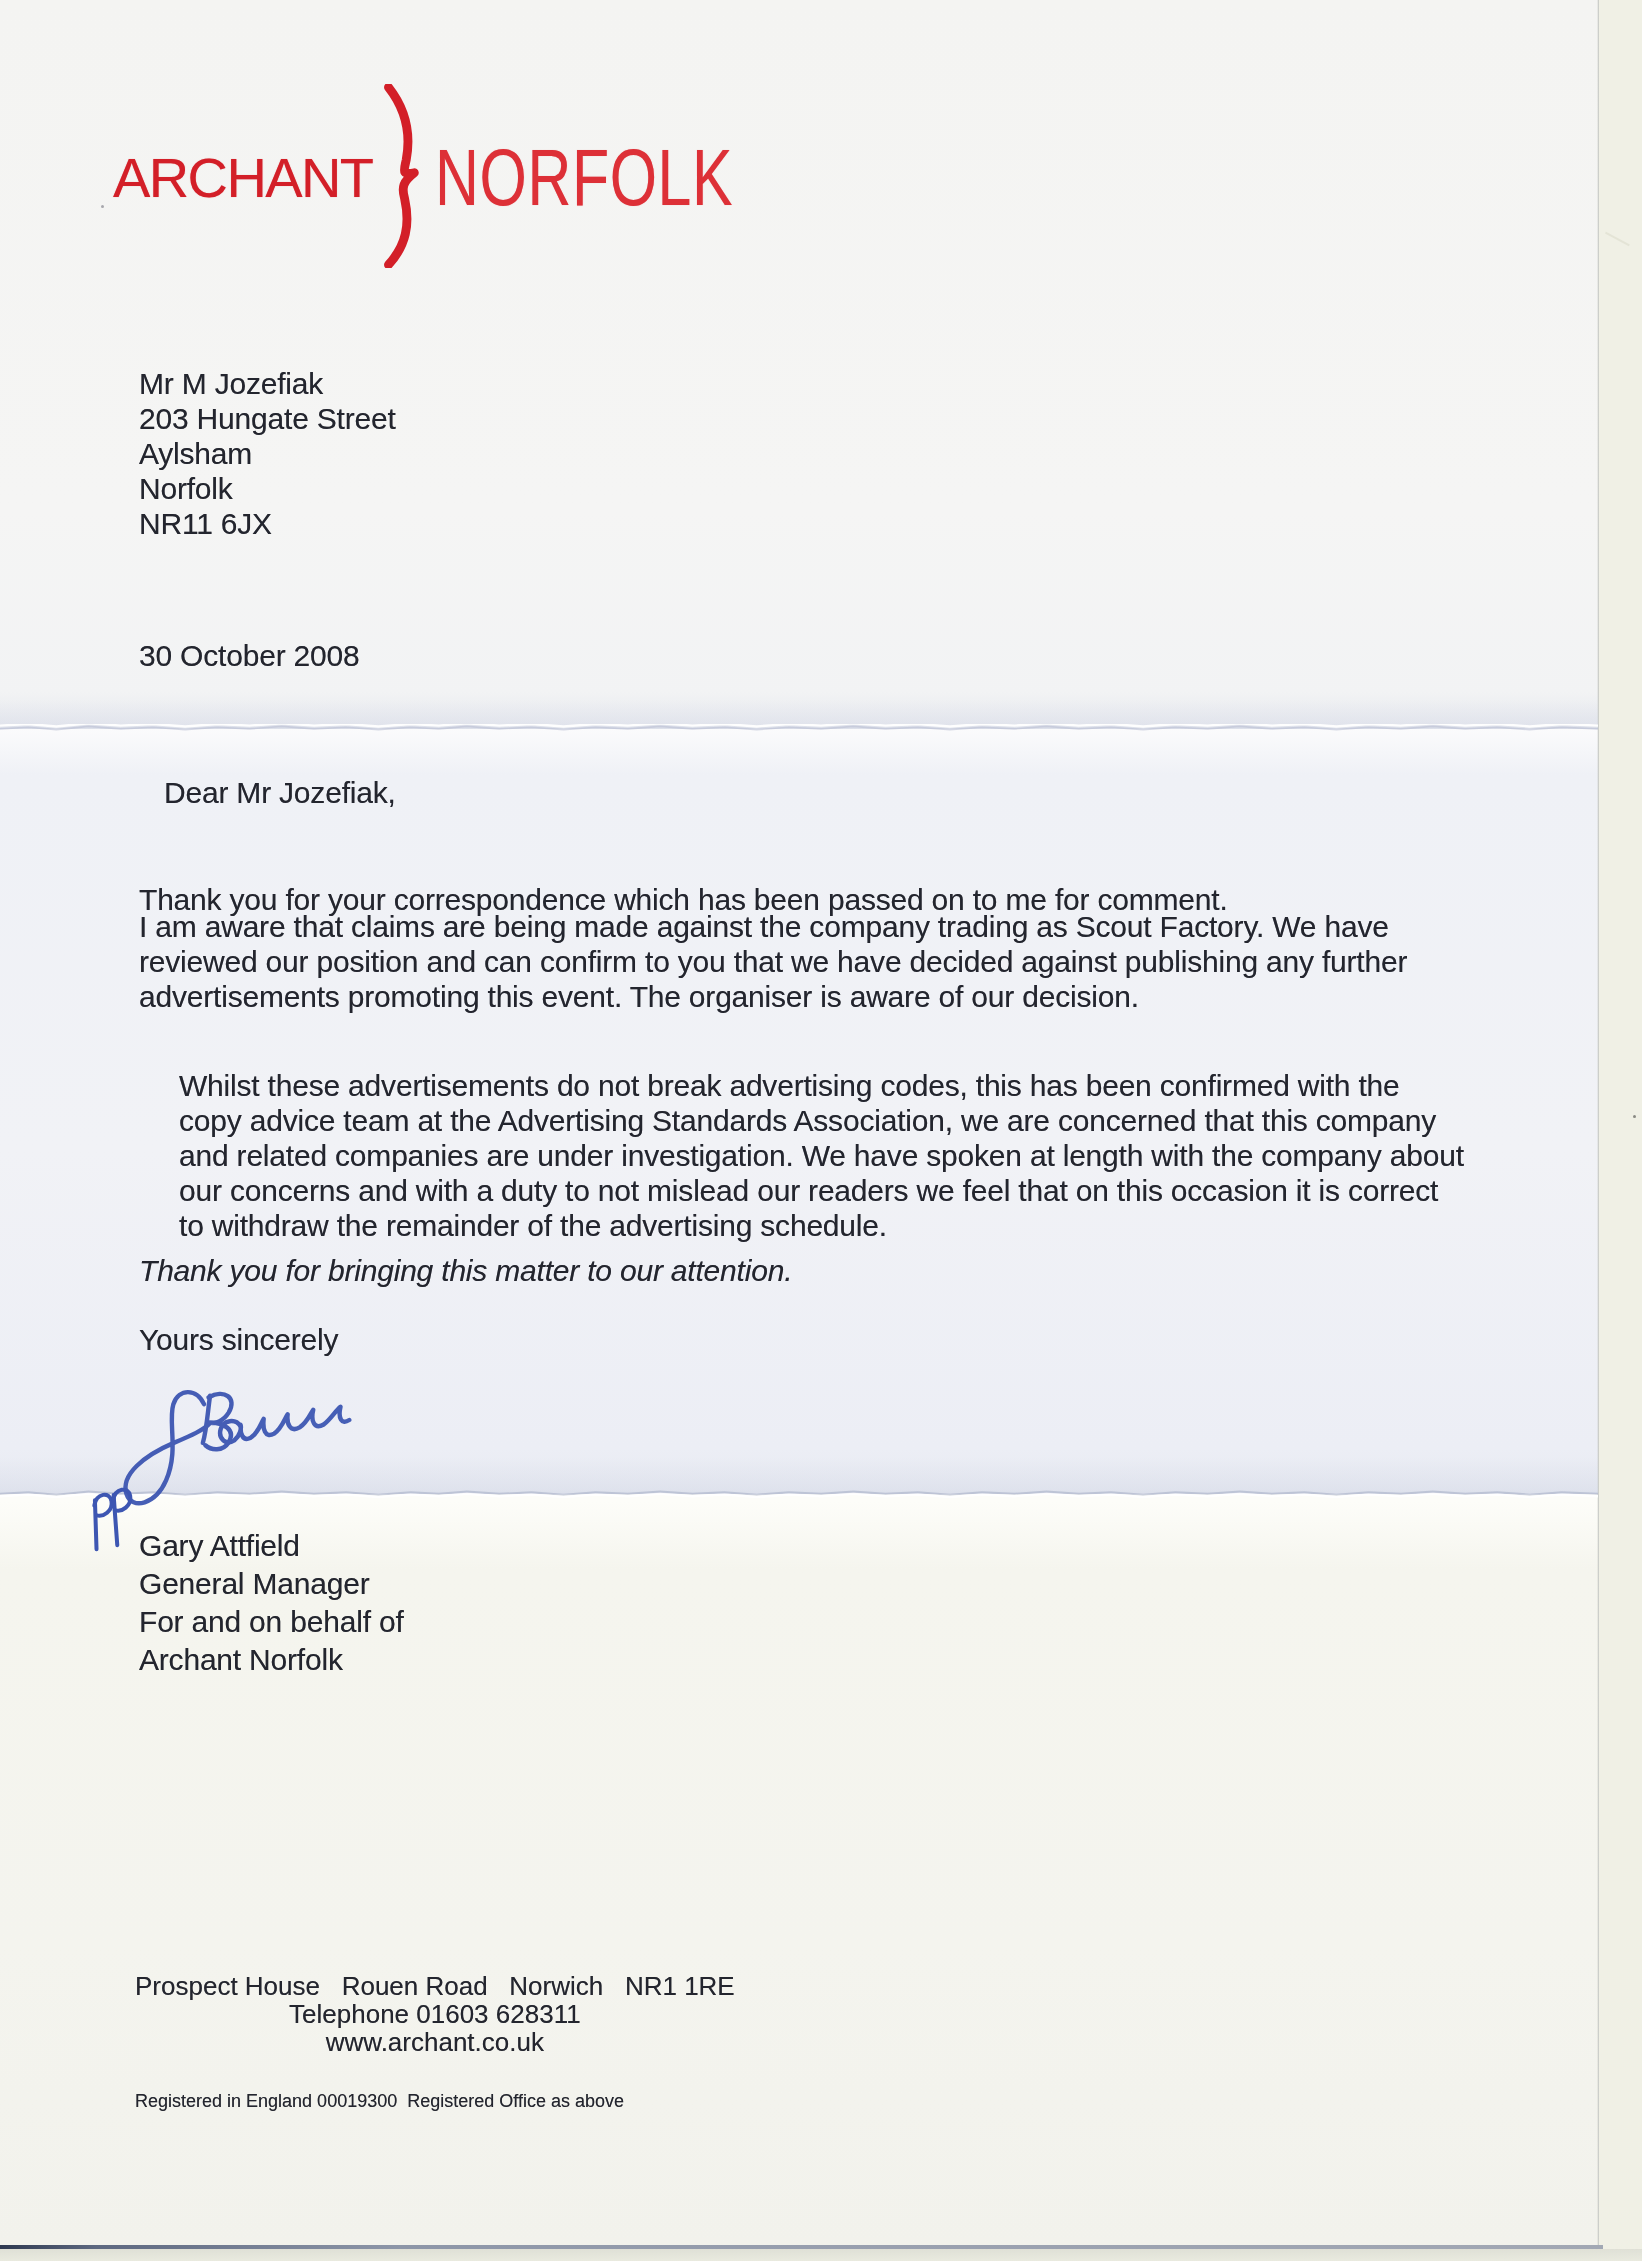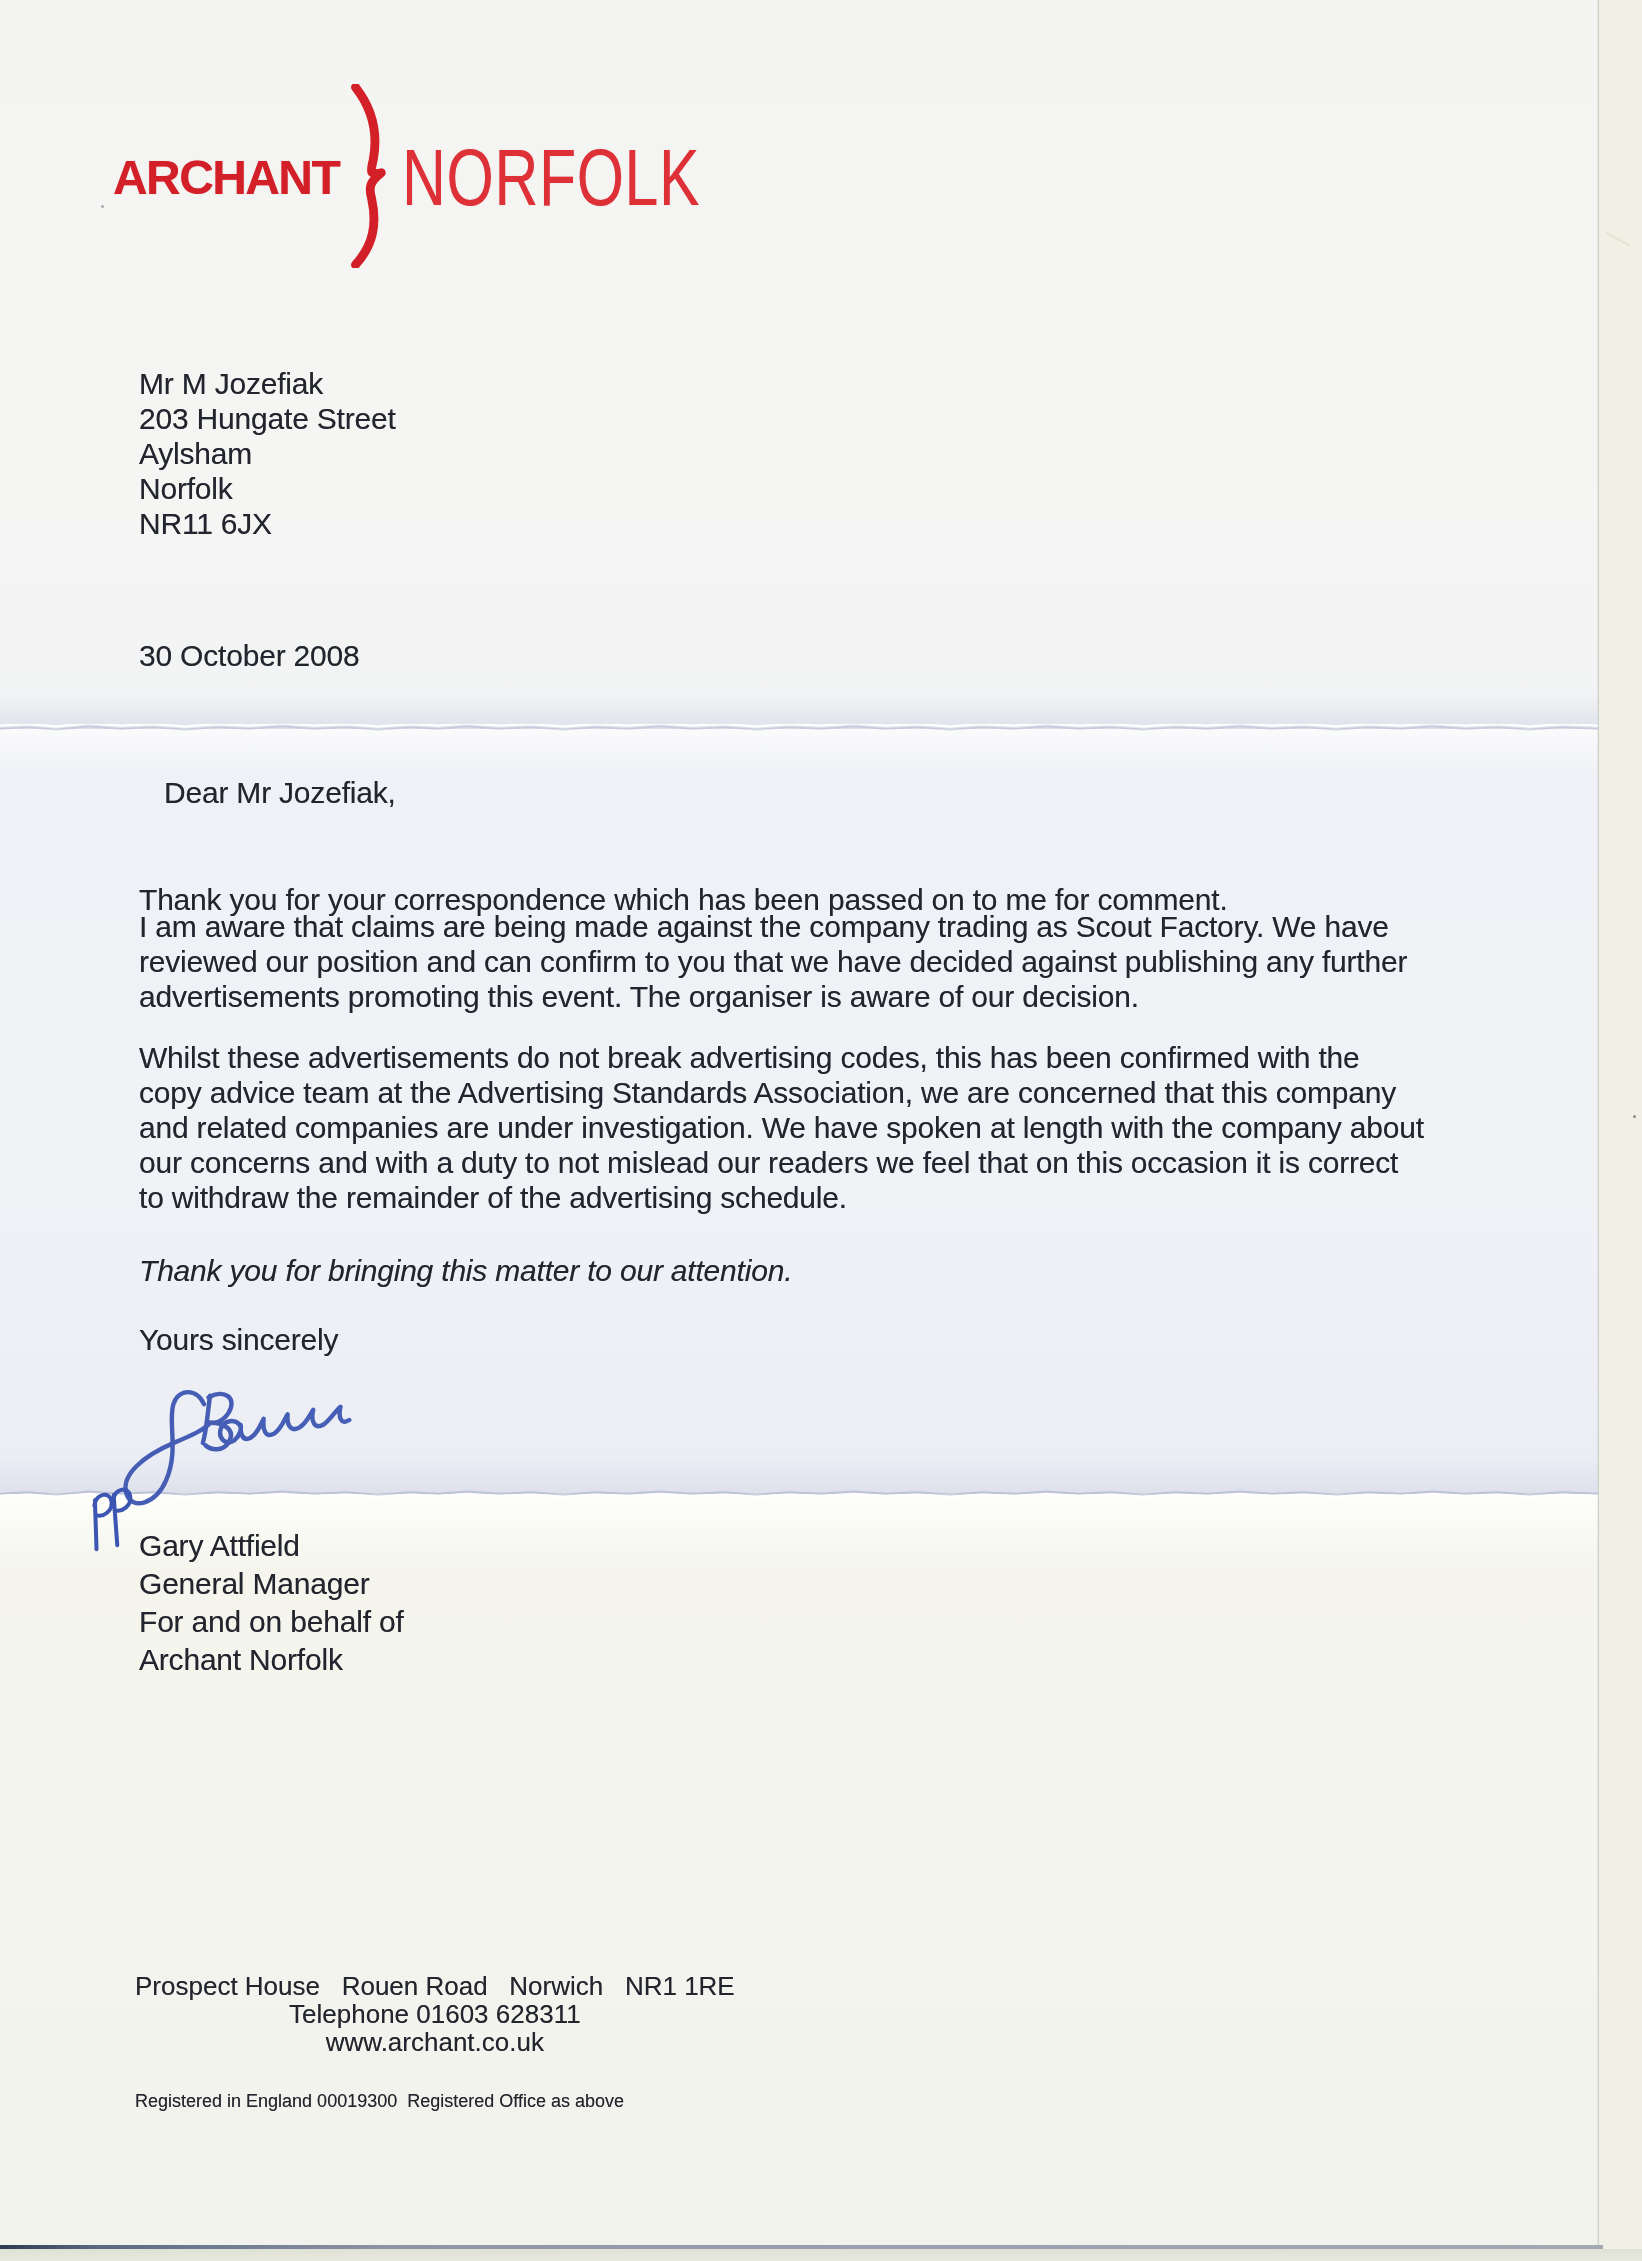--- a/index.html
+++ b/index.html
@@ -46,22 +46,22 @@
     background: linear-gradient(180deg, rgba(203,208,224,0) 0%, rgba(203,208,224,0.28) 86%, rgba(203,208,224,0.42) 100%);
   }
 
   
   .logo {
     position: absolute; left: 113px; top: 84px; height: 187px;
     display: flex; align-items: center;
   }
   .logo .brand {
     color: var(--accent-red);
-    font-weight: bold;
-    font-size: 48px;
+    font-weight: normal;
+    font-size: 56px;
     letter-spacing: -1.6px;
     text-shadow: 0 0 0.8px rgba(211,31,40,0.55);
   }
   .logo .brace { margin-left: 9.7px; margin-right: 11.3px; }
   .logo .region {
     color: var(--accent-red-light);
     font-weight: 400;
     font-size: 80px;
     letter-spacing: 0.8px;
     transform: scaleX(0.76);
@@ -77,21 +77,21 @@
     line-height: 35px;
     letter-spacing: -0.2px;
     white-space: pre-line;
     text-shadow: 0 0 0.6px rgba(35,37,46,0.5);
   }
   .recipient { top: 366px; line-height: 35px; }
   .date-line { top: 638px; }
   .salutation { top: 775px; margin-left: 25px; }
   .para-1 { top: 842px; margin-top: 40px; }
   .para-2 { top: 909px; }
-  .para-3 { top: 1040px; }
+  .para-3 { top: 1068px; margin-left: 40px; }
   .para-4 { top: 1253px; font-style: italic; }
   .closing { top: 1322px; }
   .signatory { top: 1527px; line-height: 38px; }
 
   .signature { position: absolute; left: 111px; top: 1377px; }
   .pp-mark { position: absolute; left: 76px; top: 1484px; }
 
   
   .footer-block {
     position: absolute; left: 135px; top: 1972px;

